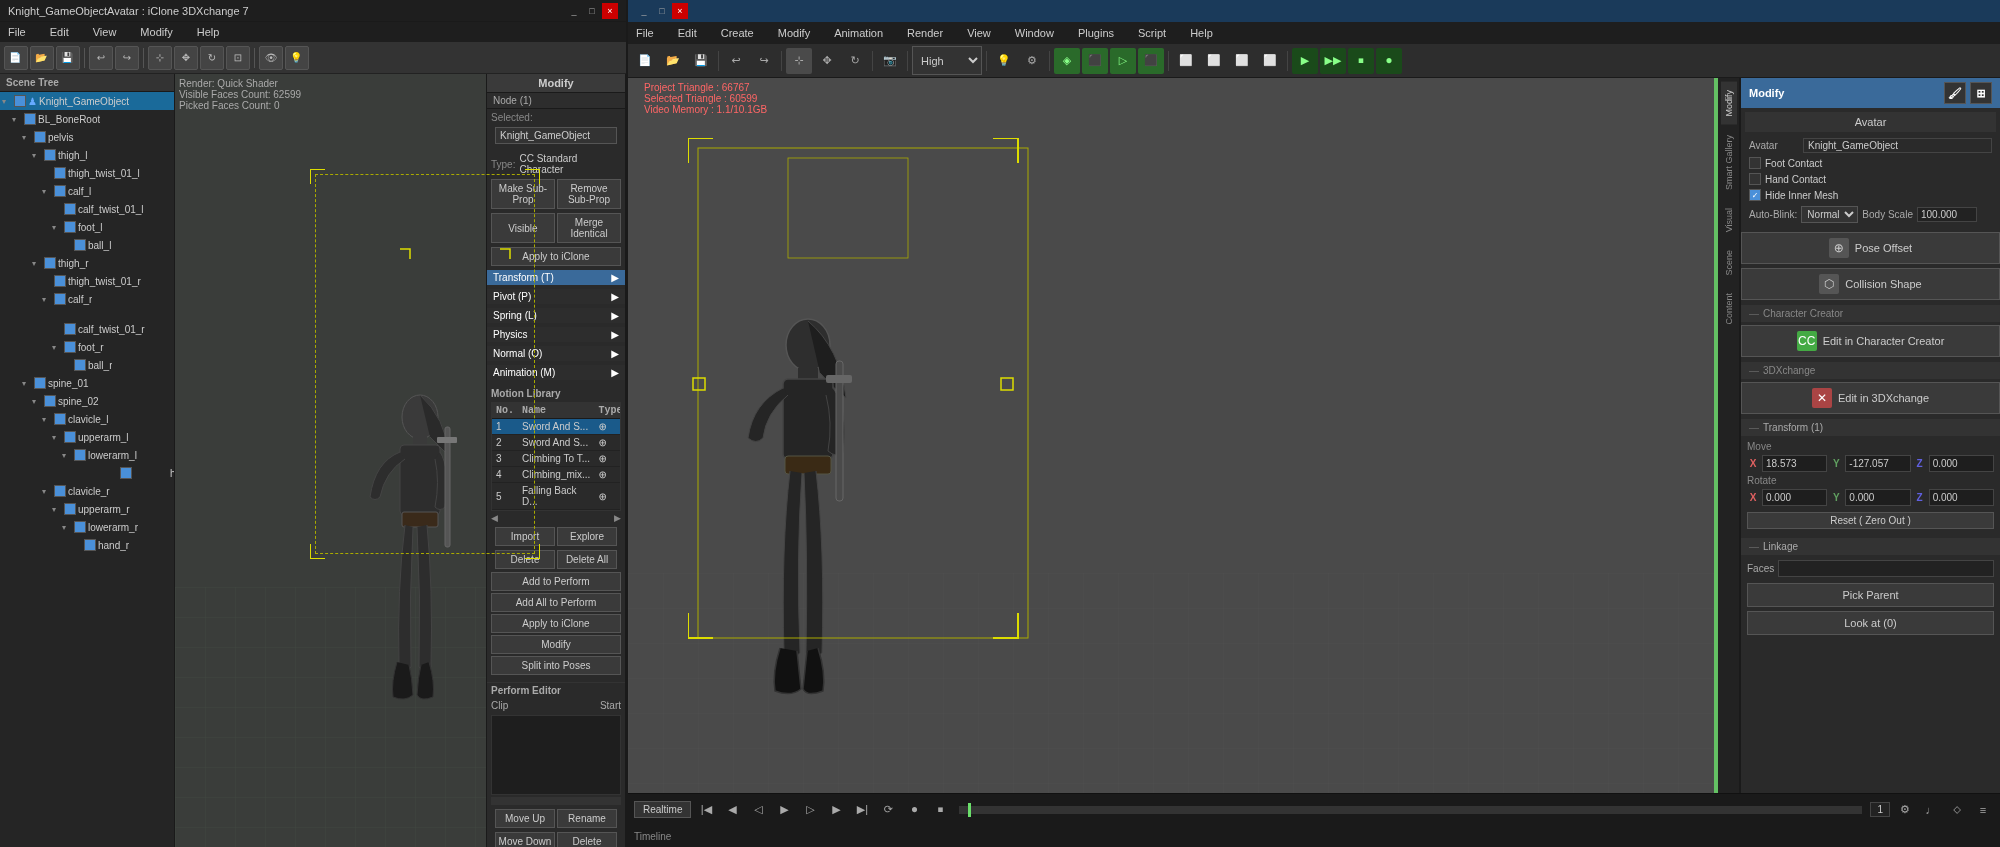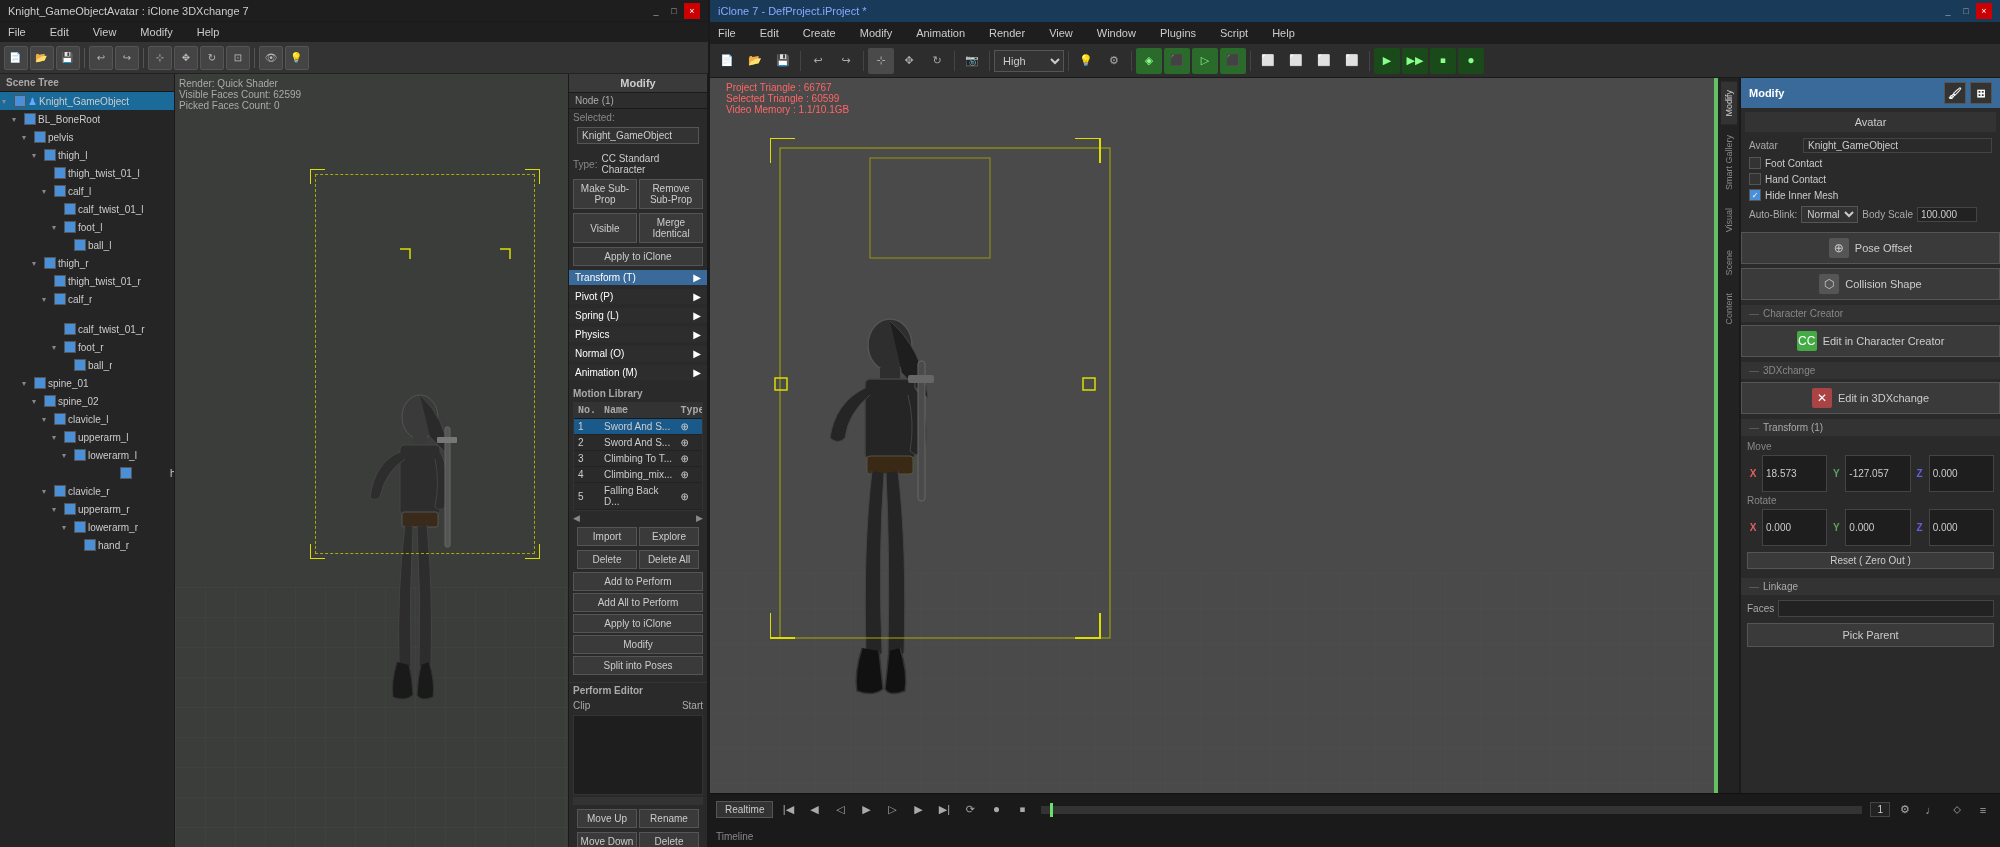--- a/index.html
+++ b/index.html
@@ -23,21 +23,21 @@
     .tree-item .checkbox.checked { background: #4a90d9; }
     .tree-item .label { font-size: 10px; color: #ccc; overflow: hidden; text-overflow: ellipsis; }
 
     
     .middle-panel { width: 140px; background: #2a2a2a; border-left: 1px solid #1a1a1a; border-right: 1px solid #1a1a1a; display: flex; flex-direction: column; flex-shrink: 0; }
 
     
     .iclone-toolbar { height: 34px; background: #2d2d2d; border-bottom: 1px solid #1a1a1a; display: flex; align-items: center; padding: 0 4px; gap: 2px; flex-shrink: 0; }
     .iclone-toolbar-btn { height: 26px; min-width: 26px; background: transparent; border: none; display: flex; align-items: center; justify-content: center; cursor: pointer; color: #aaa; font-size: 11px; padding: 0 2px; border-radius: 2px; }
     .iclone-toolbar-btn.active { background: #4a4a4a; }
-    .quality-select { background: #333; border: 1px solid #555; color: #ccc; font-size: 11px; height: 22px; padding: 0 4px; }
+    .quality-select { background: #333; border: 1px solid #555; color: #ccc; font-size: 11px; height: 29px; padding: 0 4px; }
 
     
     .right-sidebar { width: 265px; background: #2a2a2a; border-left: 1px solid #1a1a1a; display: flex; flex-direction: column; flex-shrink: 0; }
 
     
     .vertical-tabs { width: 22px; background: #222; display: flex; flex-direction: column; align-items: center; padding-top: 4px; gap: 2px; border-right: 1px solid #1a1a1a; }
     .vertical-tab { writing-mode: vertical-rl; transform: rotate(180deg); font-size: 10px; color: #888; cursor: pointer; padding: 8px 3px; }
     .vertical-tab.active { color: #ccc; background: #333; }
     .checkbox-row { display: flex; align-items: center; padding: 2px 4px; gap: 4px; }
     .check-box { width: 12px; height: 12px; border: 1px solid #555; background: #333; flex-shrink: 0; display: flex; align-items: center; justify-content: center; font-size: 8px; }
@@ -84,39 +84,39 @@
 
     .big-btn { width: 100%; background: #3a3a3a; border: 1px solid #555; color: #ccc; font-size: 11px; padding: 5px 4px; cursor: pointer; display: flex; align-items: center; justify-content: center; gap: 6px; margin: 2px 0; }
     .big-btn .btn-icon { width: 20px; height: 20px; background: #555; border-radius: 2px; display: flex; align-items: center; justify-content: center; font-size: 12px; }
 
     .transform-section { padding: 4px 6px; }
     .transform-row { display: flex; align-items: center; gap: 3px; margin: 2px 0; }
     .transform-axis { font-size: 10px; width: 12px; text-align: center; font-weight: bold; }
     .transform-axis.x { color: #e06060; }
     .transform-axis.y { color: #60a060; }
     .transform-axis.z { color: #6060e0; }
-    .transform-input { flex: 1; background: #1e1e1e; border: 1px solid #444; color: #ccc; font-size: 10px; padding: 12px 3px; min-width: 0; }
+    .transform-input { flex: 1; background: #1e1e1e; border: 1px solid #444; color: #ccc; font-size: 10px; padding: 2px 3px; min-width: 0; }
 
     .link-section { padding: 4px 6px; }
     .link-dropdown { width: 100%; background: #222; border: 1px solid #444; color: #ccc; font-size: 10px; padding: 2px 3px; }
 
     .pick-parent-btn { width: 100%; background: #3a3a3a; border: 1px solid #555; color: #ccc; font-size: 11px; padding: 5px 4px; cursor: pointer; text-align: center; margin: 2px 0; }
 
     .look-at-btn { width: 100%; background: #3a3a3a; border: 1px solid #555; color: #ccc; font-size: 11px; padding: 5px 4px; cursor: pointer; text-align: center; margin: 2px 0; }
 
     
     .iclone-title { height: 22px; background: #1a3a5a; display: flex; align-items: center; padding: 0 8px; font-size: 11px; color: #8af; flex-shrink: 0; }
     .iclone-title-text { flex: 1; }
     .iclone-win-controls { display: flex; gap: 2px; }
 
     
     .dxc-title { height: 22px; background: #1e1e1e; display: flex; align-items: center; padding: 0 8px; font-size: 11px; color: #ccc; flex-shrink: 0; border-bottom: 1px solid #1a1a1a; }
 
     
-    .dxchange-pane { width: 710px; display: flex; flex-direction: column; flex-shrink: 0; border-right: 2px solid #1a1a1a; }
+    .dxchange-pane { width: 628px; display: flex; flex-direction: column; flex-shrink: 0; border-right: 2px solid #1a1a1a; }
     .dxchange-inner { flex: 1; display: flex; overflow: hidden; }
     .dxchange-viewport { flex: 1; background: #3a3d3a; position: relative; }
     .scene-tree-wrap { width: 175px; background: #252525; border-right: 1px solid #1a1a1a; display: flex; flex-direction: column; overflow: hidden; }
 
     
     .iclone-pane { flex: 1; display: flex; flex-direction: column; }
     .iclone-inner { flex: 1; display: flex; overflow: hidden; }
     .iclone-viewport-wrap { flex: 1; background: #4a4a4a; position: relative; }
   </style>
 </head>
@@ -515,21 +515,20 @@
           </div>
 
         </div>
 
       </div>
     </div>
 
     <div class="iclone-pane">
 
       <div class="iclone-title">
-        <span class="iclone-title-text">iClone 7 - DefProject.iProject *</span>
         <div class="iclone-win-controls">
           <div class="win-btn">_</div>
           <div class="win-btn">□</div>
           <div class="win-btn" style="background:#c00;color:white;">×</div>
         </div>
       </div>
 
       <div class="menu-bar">
         <span class="menu-bar-item">File</span>
         <span class="menu-bar-item">Edit</span>
@@ -770,20 +769,23 @@
             <div style="display:flex;align-items:center;gap:4px;">
               <span style="font-size:10px;color:#aaa;">Faces</span>
               <input type="text" class="link-dropdown" style="flex: 1 1 0%;" value="">
             </div>
           </div>
 
           <div style="padding:0 6px;">
             <button class="pick-parent-btn">Pick Parent</button>
           </div>
 
+          <div style="padding:0 6px;">
+            <button class="look-at-btn">Look at (0)</button>
+          </div>
 
         </div>
 
       </div>
 
       <div style="height:32px;background:#1a1a1a;border-top:1px solid #111;display:flex;align-items:center;padding:0 6px;gap:4px;flex-shrink:0;">
         <button style="background:#333;border:1px solid #555;color:#ccc;font-size:10px;padding:2px 8px;cursor:pointer;">Realtime</button>
         <div class="tl-btn">|◀</div>
         <div class="tl-btn">◀</div>
         <div class="tl-btn">◁</div>

